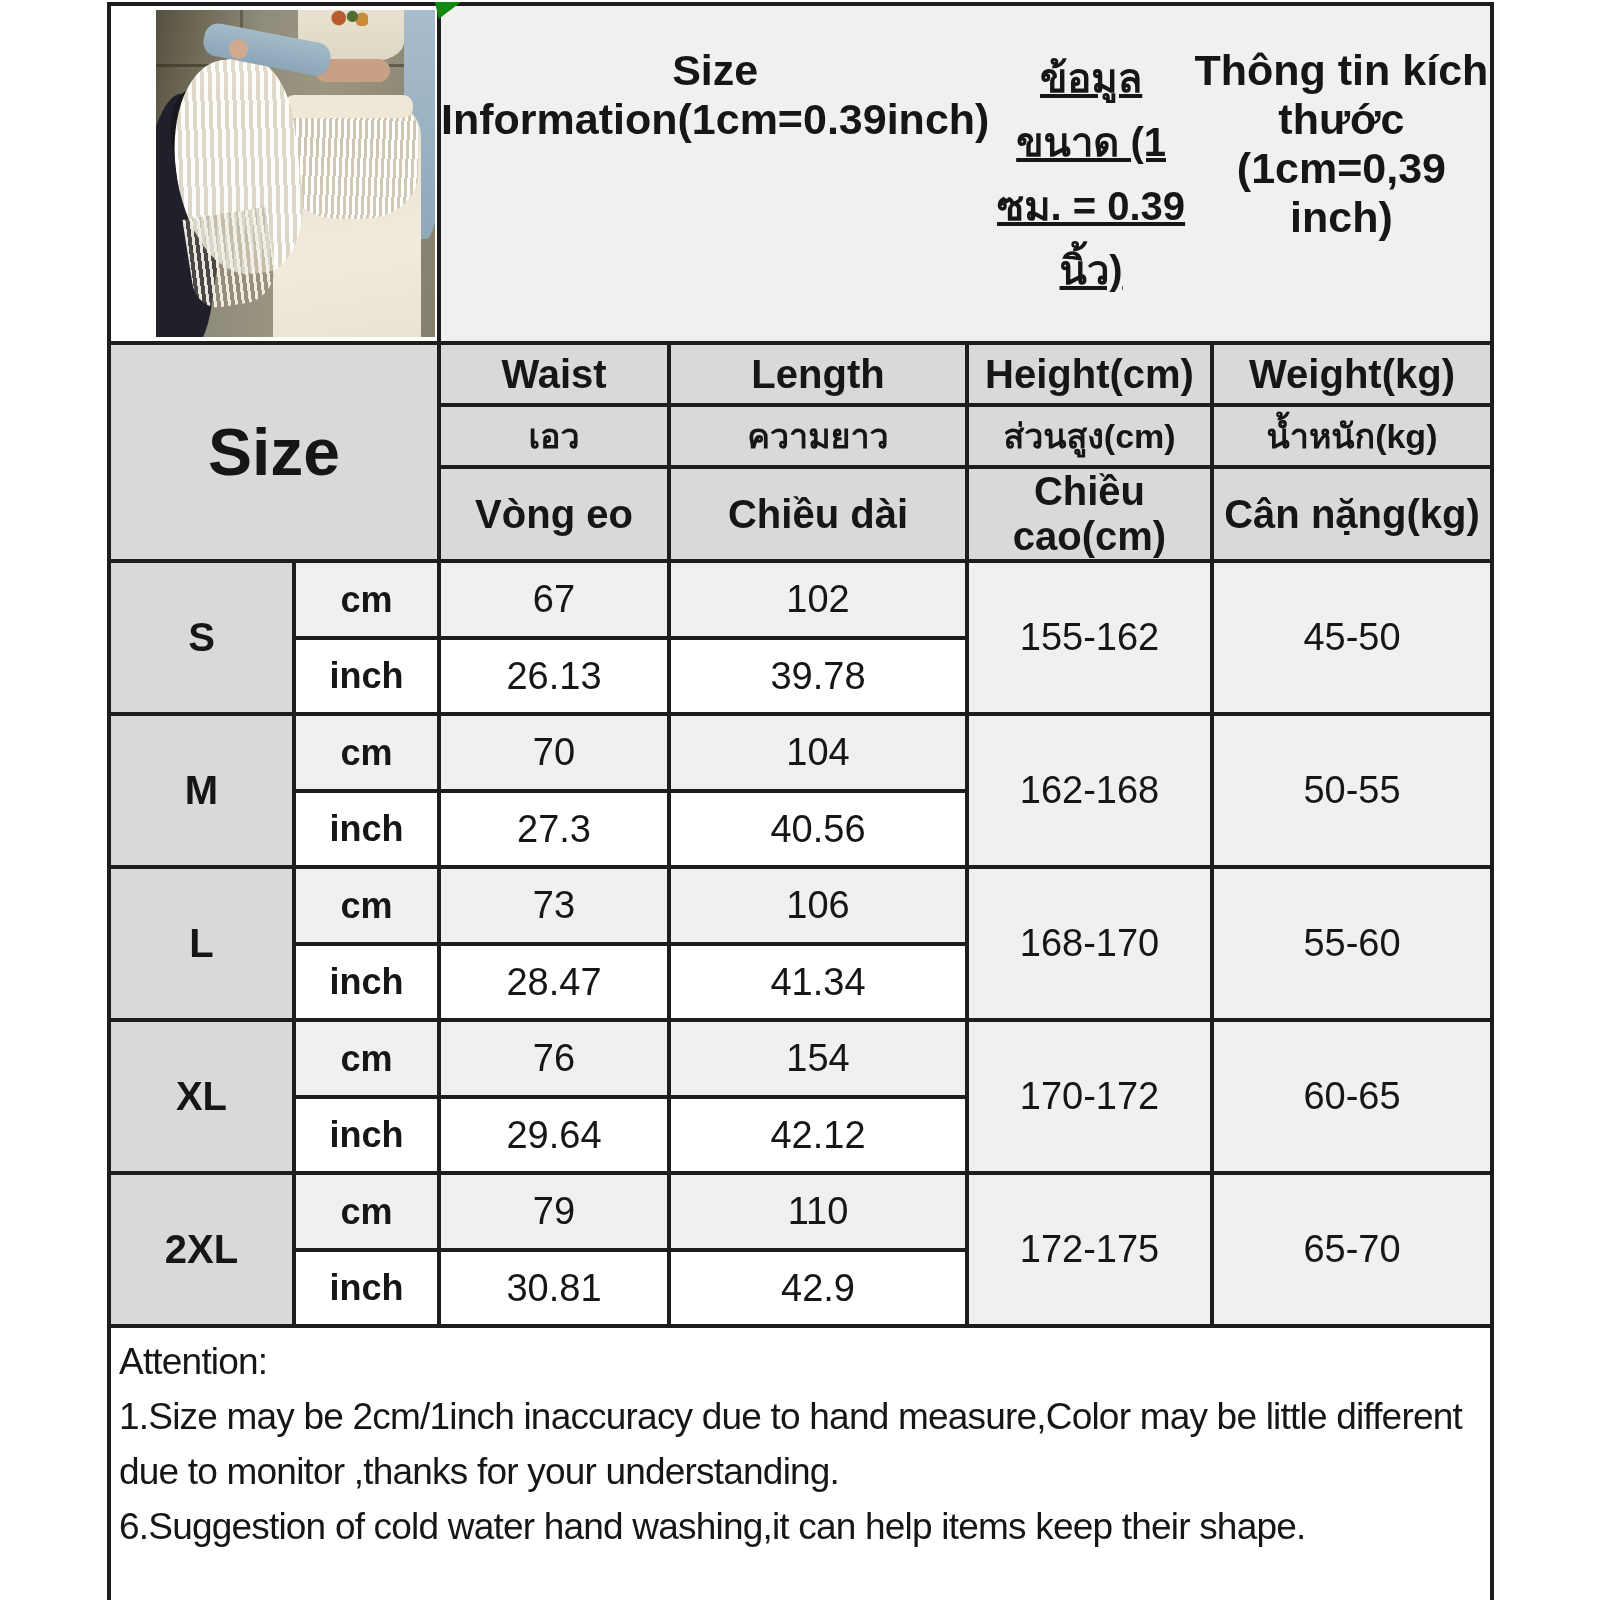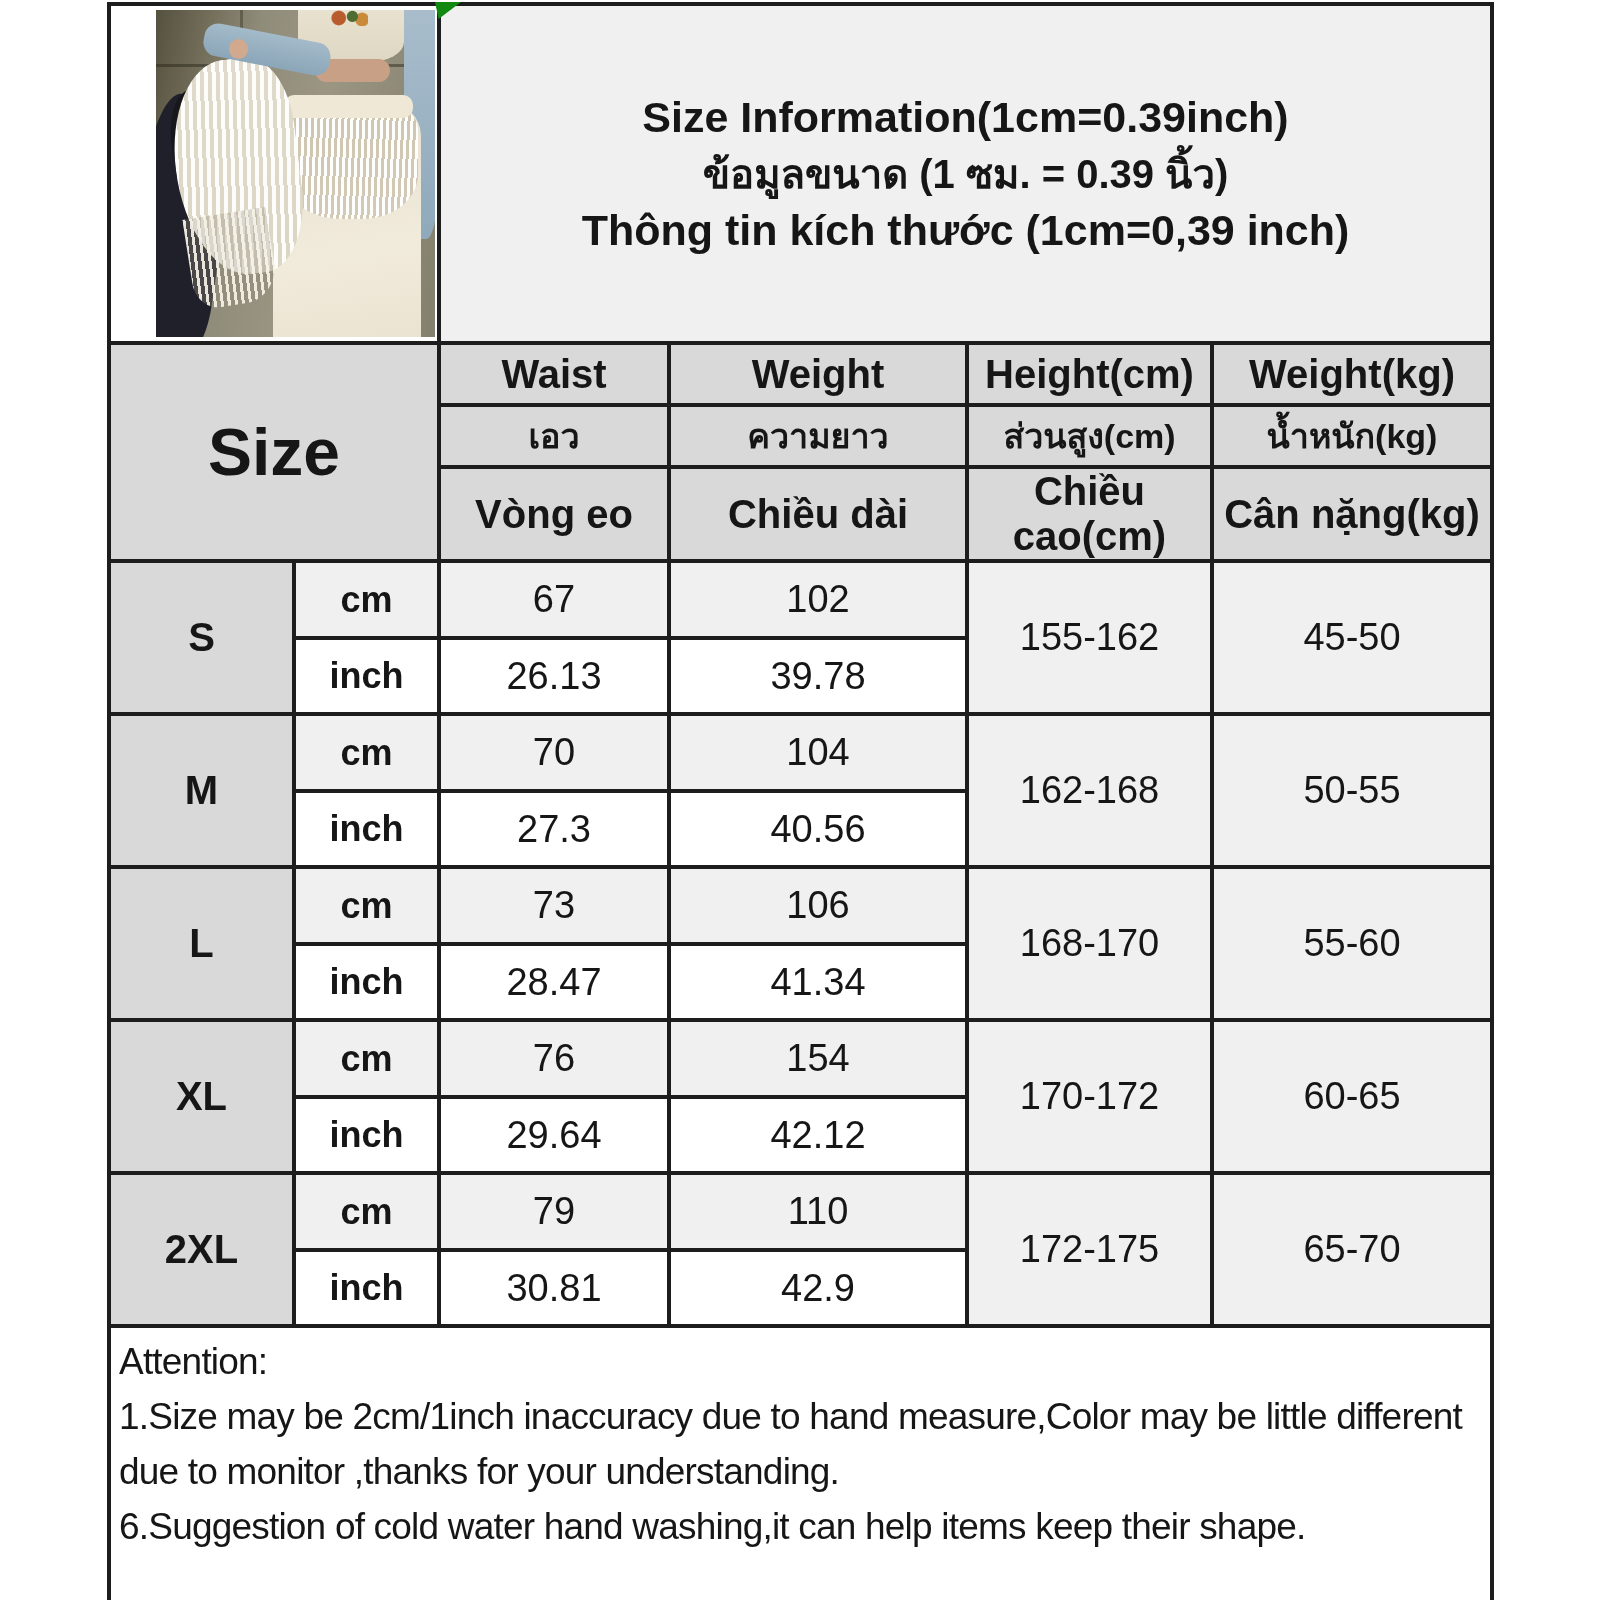--- a/index.html
+++ b/index.html
@@ -16,23 +16,23 @@
   }
   td{
     border:4px solid #1d1d1d;
     text-align:center;vertical-align:middle;
     padding:0;overflow:hidden;
   }
 
   
   .c-photo{background:#ffffff;}
   .c-title{background:#f0f0f0;}
-  .titleWrap{display:flex;flex-direction:column;justify-content:center;gap:0;height:100%;}
+  .titleWrap{display:flex;justify-content:center;gap:0;height:100%;}
   .t-en{font-size:43px;font-weight:bold;}
-  .t-th{font-size:40px;font-weight:bold;}
+  .t-th{font-size:40px;font-weight:bold;text-decoration:underline;}
   .t-vi{font-size:43px;font-weight:bold;}
 
   
   .c-sizehead{background:#d9d9d9;font-size:66px;font-weight:bold;}
   .h-cell{background:#d9d9d9;font-weight:bold;font-size:40px;}
   .h-th{font-size:34px;}
 
   
   .c-size{background:#d9d9d9;font-weight:bold;font-size:40px;}
   .c-unit{font-weight:bold;font-size:36px;}
@@ -132,21 +132,21 @@
             <div class="t-en">Size Information(1cm=0.39inch)</div>
             <div class="t-th">ข้อมูลขนาด (1 ซม. = 0.39 นิ้ว)</div>
             <div class="t-vi">Thông tin kích thước (1cm=0,39 inch)</div>
           </div>
         </td>
       </tr>
 
       <tr style="height:62px">
         <td class="c-sizehead" colspan="2" rowspan="3">Size</td>
         <td class="h-cell">Waist</td>
-        <td class="h-cell">Weight</td>
+        <td class="h-cell">Length</td>
         <td class="h-cell">Height(cm)</td>
         <td class="h-cell">Weight(kg)</td>
       </tr>
       <tr style="height:62px">
         <td class="h-cell h-th">เอว</td>
         <td class="h-cell h-th">ความยาว</td>
         <td class="h-cell h-th">ส่วนสูง(cm)</td>
         <td class="h-cell h-th">น้ำหนัก(kg)</td>
       </tr>
       <tr style="height:62px">

